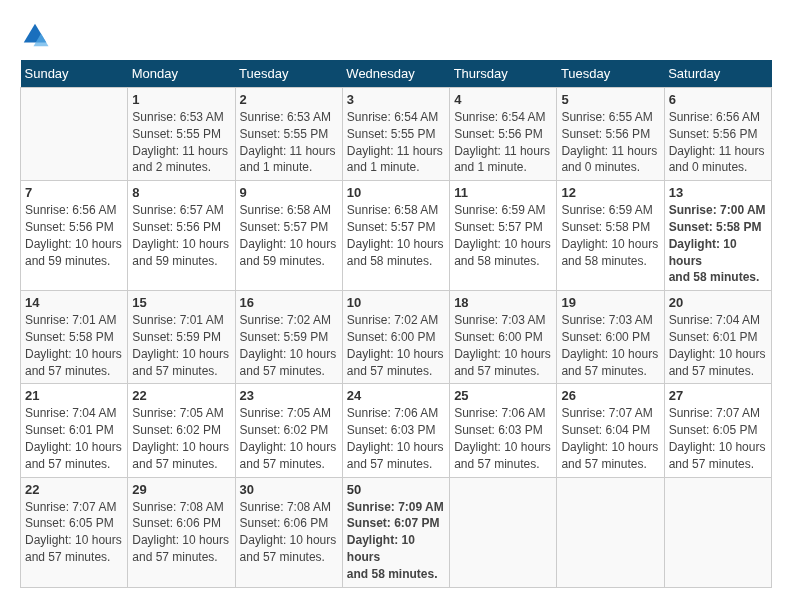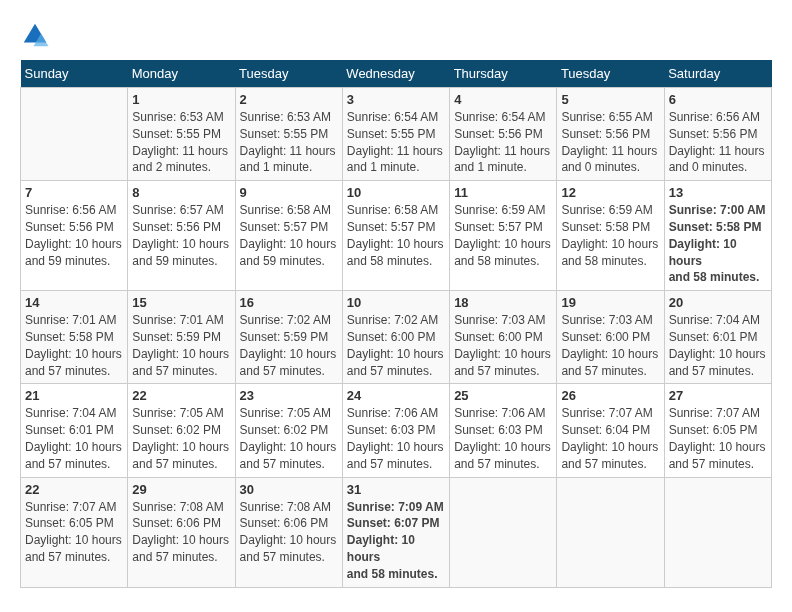--- a/index.html
+++ b/index.html
@@ -341,21 +341,21 @@
 and 57 minutes.</div>
         </td>
         <td>
           <span class="day-num">30</span>
           <div class="day-info" style="white-space: pre-line;">Sunrise: 7:08 AM
 Sunset: 6:06 PM
 Daylight: 10 hours
 and 57 minutes.</div>
         </td>
         <td>
-          <span class="day-num">31</span>
+          <span class="day-num">50</span>
           <div class="day-info" style="white-space: pre-line; font-weight: bold;">Sunrise: 7:09 AM
 Sunset: 6:07 PM
 Daylight: 10 hours
 and 58 minutes.</div>
         </td>
         <td class="empty-cell"></td>
         <td class="empty-cell"></td>
         <td class="empty-cell"></td>
       </tr>
     </tbody>

